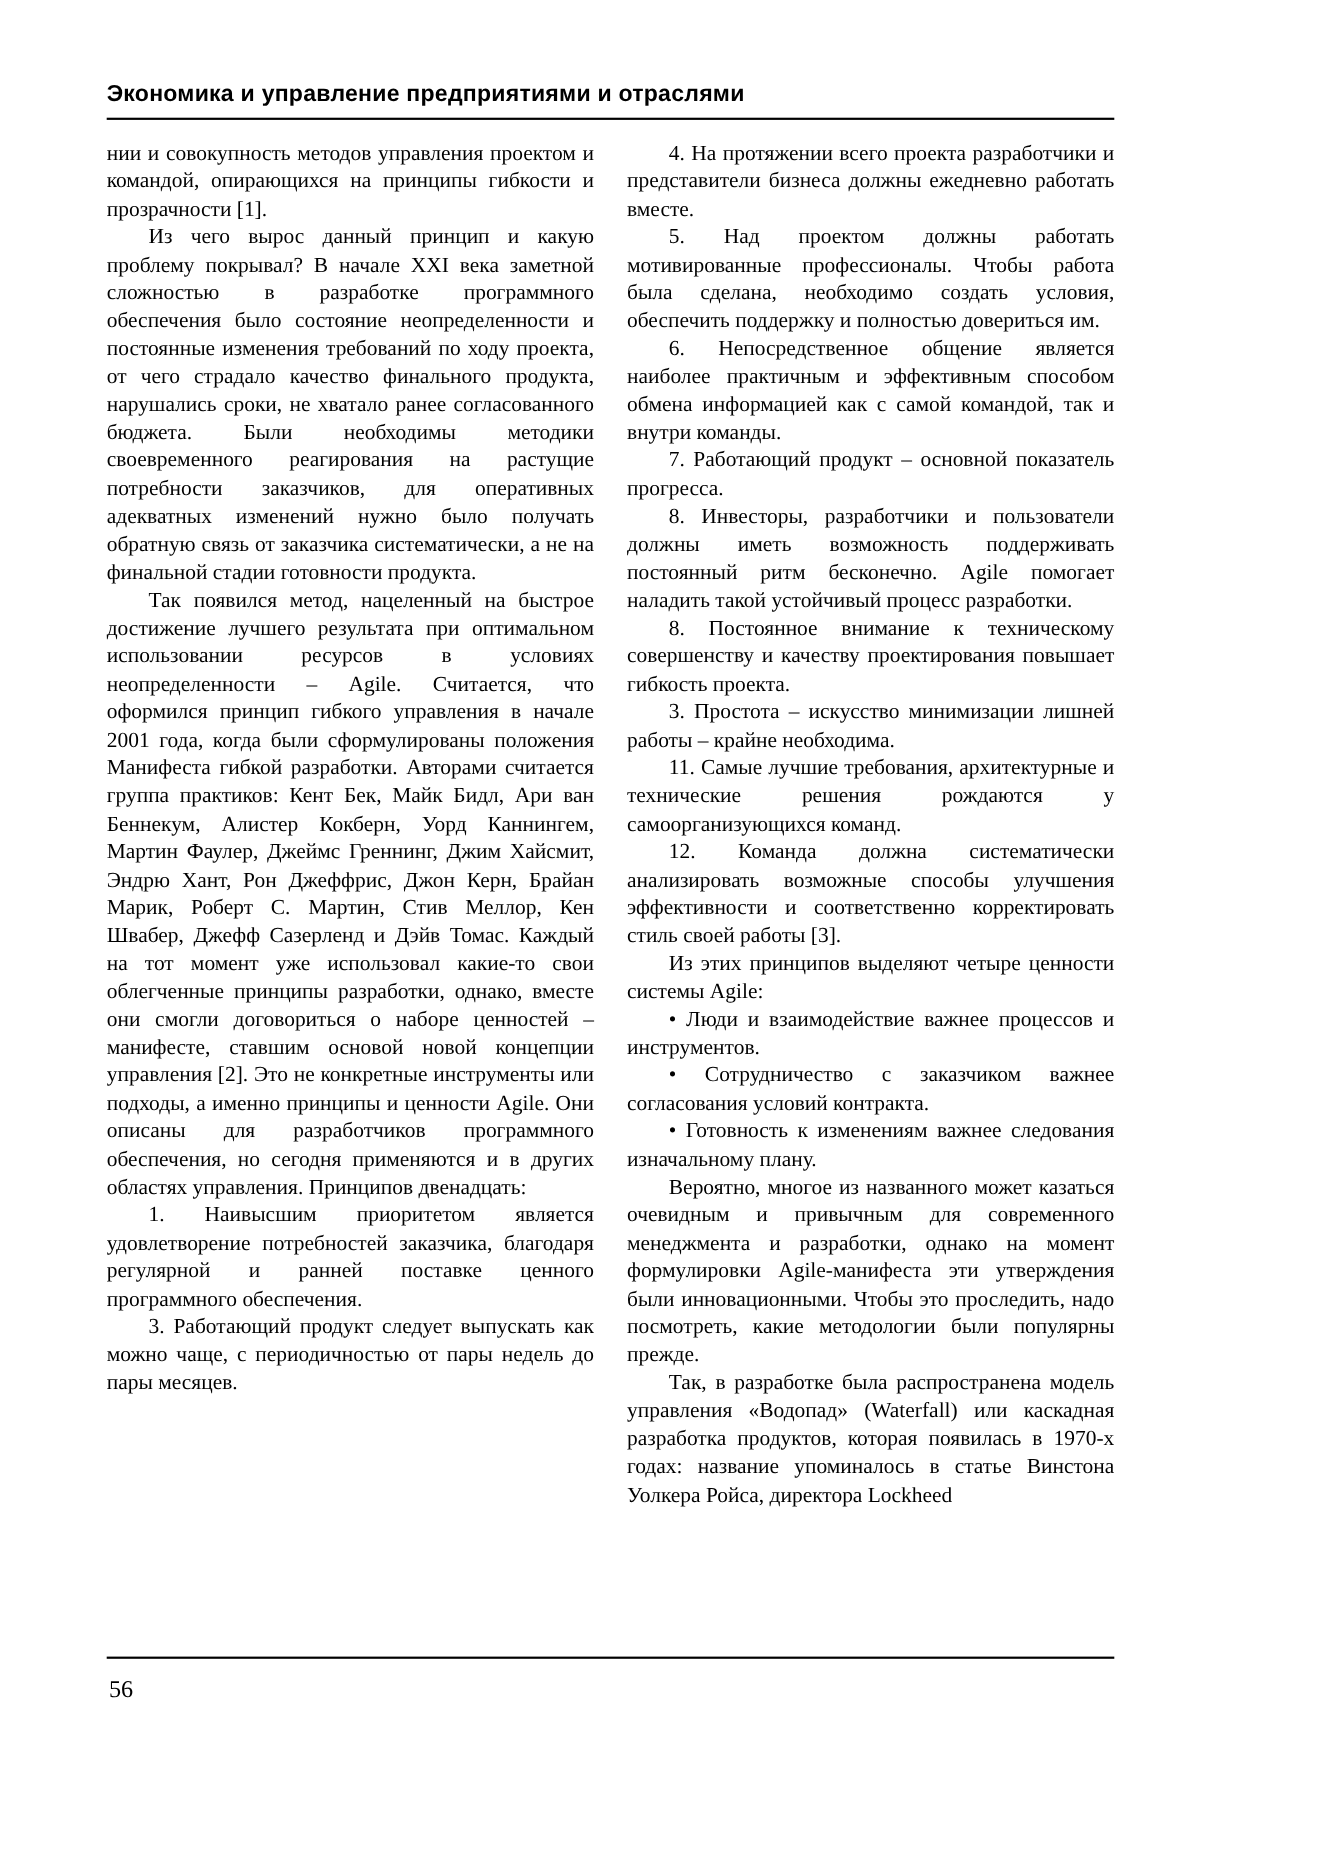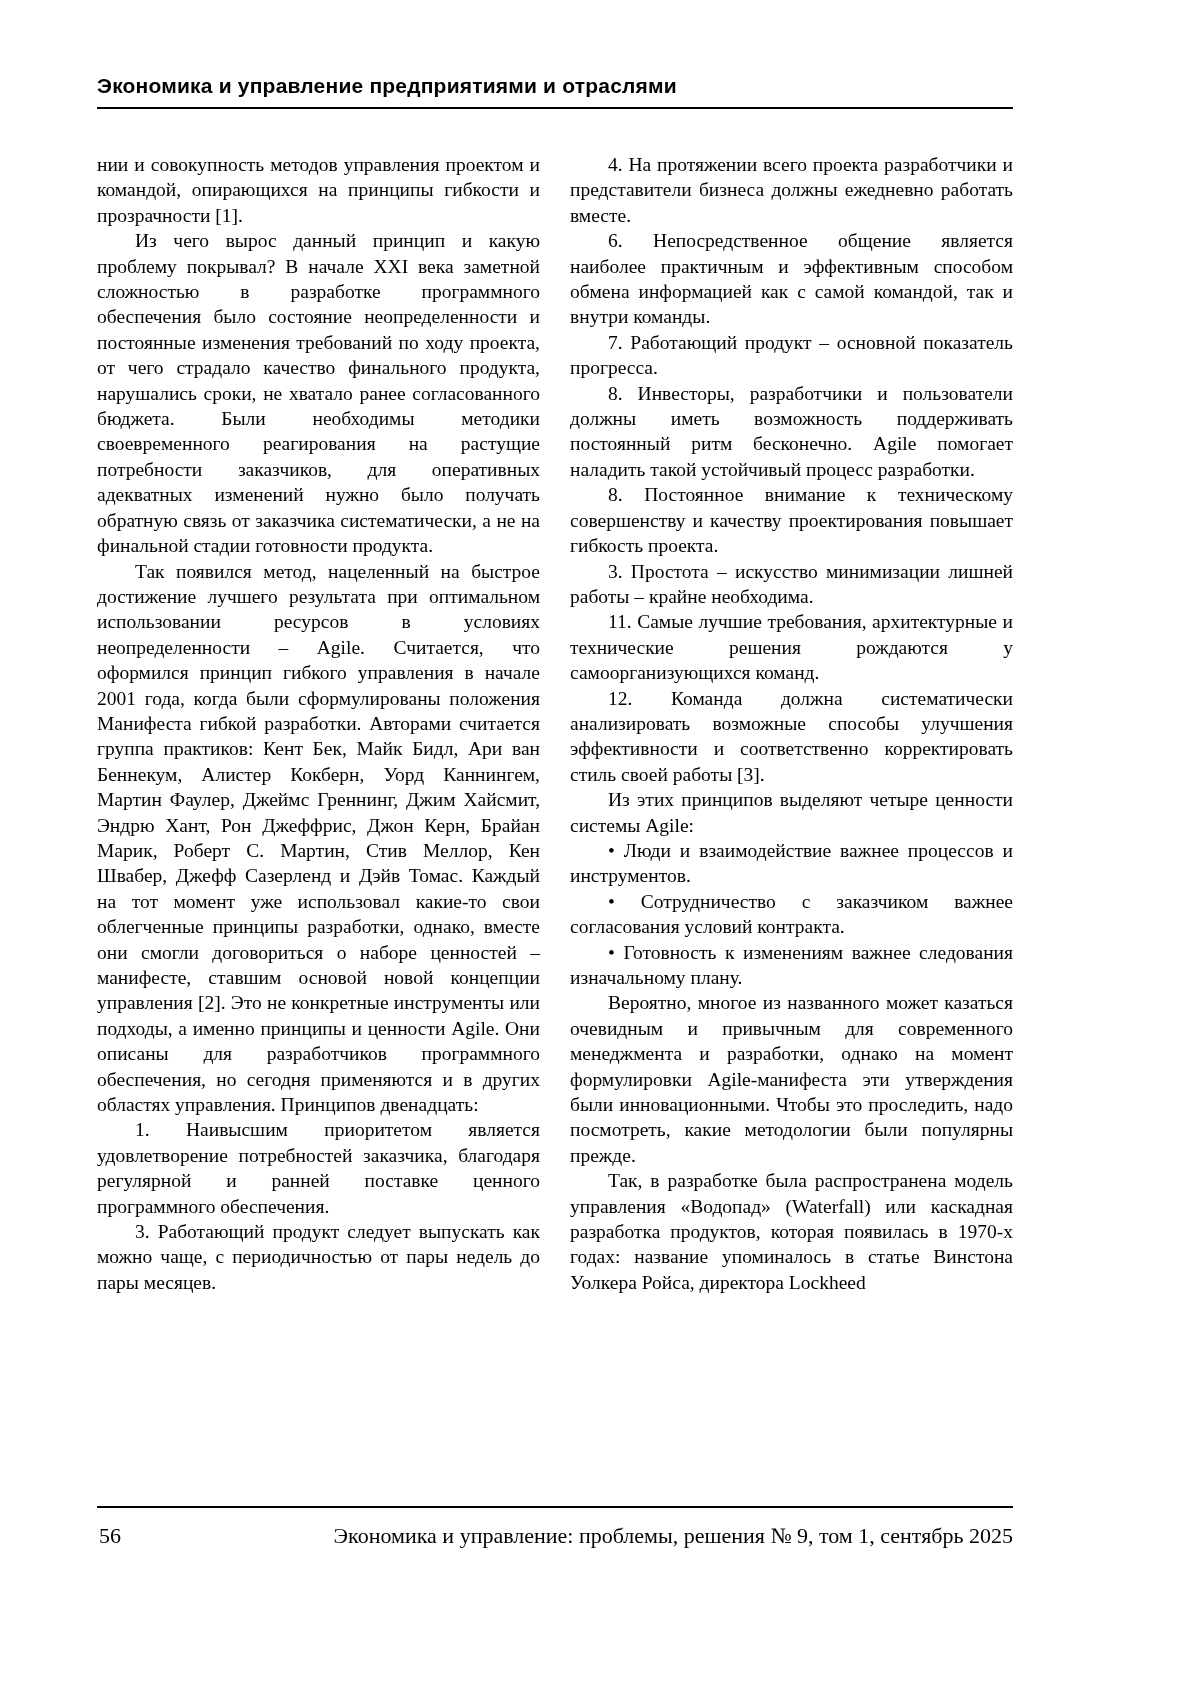--- a/index.html
+++ b/index.html
@@ -25,21 +25,21 @@
     letter-spacing: 0.2px;
   }
   .rule {
     border-top: 2px solid #000;
     width: 100%;
   }
   header .rule { margin-top: 9px; }
   .columns {
     display: flex;
     gap: 30px;
-    margin-top: 43px;
+    margin-top: 18px;
   }
   .column {
     flex: 1 1 0;
     font-size: 19.5px;
     line-height: 25.4px;
     text-align: justify;
     hyphens: auto;
   }
   .column p {
     text-indent: 38px;
@@ -75,37 +75,37 @@
   <main class="columns" data-name="article-body">
     <div class="column" data-name="column-left">
         <p data-name="paragraph">нии и совокупность методов управления проектом и командой, опирающихся на принципы гибкости и прозрачности [1].</p>
         <p data-name="paragraph">Из чего вырос данный принцип и какую проблему покрывал? В начале XXI века заметной сложностью в разработке программного обеспечения было состояние неопределенности и постоянные изменения требований по ходу проекта, от чего страдало качество финального продукта, нарушались сроки, не хватало ранее согласованного бюджета. Были необходимы методики своевременного реагирования на растущие потребности заказчиков, для оперативных адекватных изменений нужно было получать обратную связь от заказчика систематически, а не на финальной стадии готовности продукта.</p>
         <p data-name="paragraph">Так появился метод, нацеленный на быстрое достижение лучшего результата при оптимальном использовании ресурсов в условиях неопределенности – Agile. Считается, что оформился принцип гибкого управления в начале 2001 года, когда были сформулированы положения Манифеста гибкой разработки. Авторами считается группа практиков: Кент Бек, Майк Бидл, Ари ван Беннекум, Алистер Кокберн, Уорд Каннингем, Мартин Фаулер, Джеймс Греннинг, Джим Хайсмит, Эндрю Хант, Рон Джеффрис, Джон Керн, Брайан Марик, Роберт С. Мартин, Стив Меллор, Кен Швабер, Джефф Сазерленд и Дэйв Томас. Каждый на тот момент уже использовал какие-то свои облегченные принципы разработки, однако, вместе они смогли договориться о наборе ценностей – манифесте, ставшим основой новой концепции управления [2]. Это не конкретные инструменты или подходы, а именно принципы и ценности Agile. Они описаны для разработчиков программного обеспечения, но сегодня применяются и в других областях управления. Принципов двенадцать:</p>
         <p data-name="paragraph">1. Наивысшим приоритетом является удовлетворение потребностей заказчика, благодаря регулярной и ранней поставке ценного программного обеспечения.</p>
         <p data-name="paragraph">3. Работающий продукт следует выпускать как можно чаще, с периодичностью от пары недель до пары месяцев.</p>
       </div>
     <div class="column" data-name="column-right">
         <p data-name="paragraph">4. На протяжении всего проекта разработчики и представители бизнеса должны ежедневно работать вместе.</p>
+        <p data-name="paragraph">5. Над проектом должны работать мотивированные профессионалы. Чтобы работа была сделана, необходимо создать условия, обеспечить поддержку и полностью довериться им.</p>
         <p data-name="paragraph">6. Непосредственное общение является наиболее практичным и эффективным способом обмена информацией как с самой командой, так и внутри команды.</p>
         <p data-name="paragraph">7. Работающий продукт – основной показатель прогресса.</p>
         <p data-name="paragraph">8. Инвесторы, разработчики и пользователи должны иметь возможность поддерживать постоянный ритм бесконечно. Agile помогает наладить такой устойчивый процесс разработки.</p>
         <p data-name="paragraph">8. Постоянное внимание к техническому совершенству и качеству проектирования повышает гибкость проекта.</p>
         <p data-name="paragraph">3. Простота – искусство минимизации лишней работы – крайне необходима.</p>
         <p data-name="paragraph">11. Самые лучшие требования, архитектурные и технические решения рождаются у самоорганизующихся команд.</p>
         <p data-name="paragraph">12. Команда должна систематически анализировать возможные способы улучшения эффективности и соответственно корректировать стиль своей работы [3].</p>
         <p data-name="paragraph">Из этих принципов выделяют четыре ценности системы Agile:</p>
         <p data-name="paragraph">• Люди и взаимодействие важнее процессов и инструментов.</p>
         <p data-name="paragraph">• Сотрудничество с заказчиком важнее согласования условий контракта.</p>
         <p data-name="paragraph">• Готовность к изменениям важнее следования изначальному плану.</p>
         <p data-name="paragraph">Вероятно, многое из названного может казаться очевидным и привычным для современного менеджмента и разработки, однако на момент формулировки Agile-манифеста эти утверждения были инновационными. Чтобы это проследить, надо посмотреть, какие методологии были популярны прежде.</p>
         <p data-name="paragraph">Так, в разработке была распространена модель управления «Водопад» (Waterfall) или каскадная разработка продуктов, которая появилась в 1970-х годах: название упоминалось в статье Винстона Уолкера Ройса, директора Lockheed</p>
       </div>
   </main>
 
   <footer data-name="page-footer">
     <div class="rule" data-name="footer-rule"></div>
     <div class="footer-row" data-name="footer-row">
       <span class="page-number" data-name="page-number">56</span>
-      <span class="journal-info" data-name="journal-info">Экономика и управление: проблемы, решения № 9, том 1, сентябрь 2025</span>
     </div>
   </footer>
 
 </div>
 
 </body></html>

